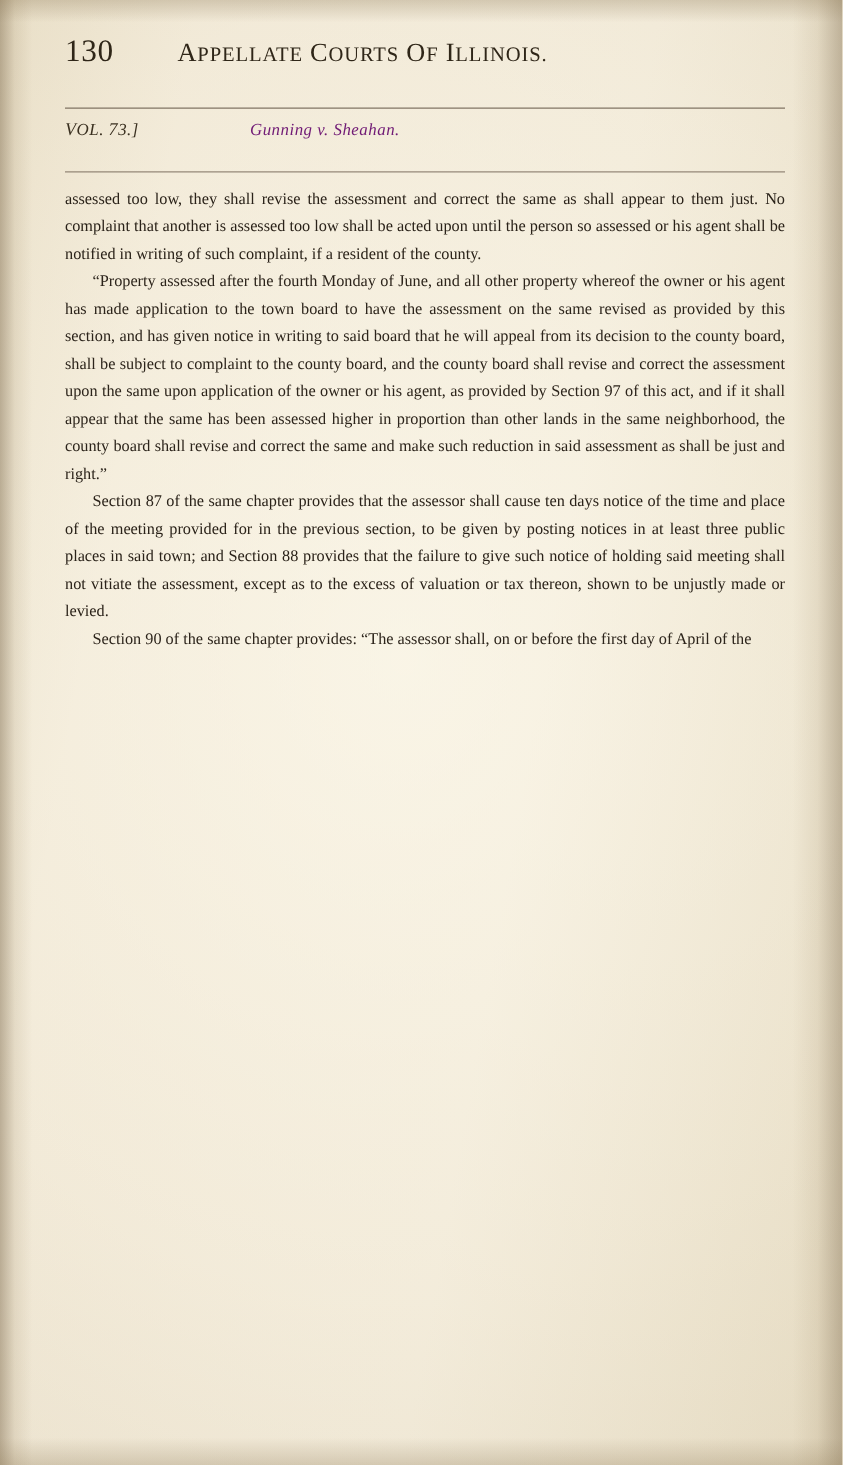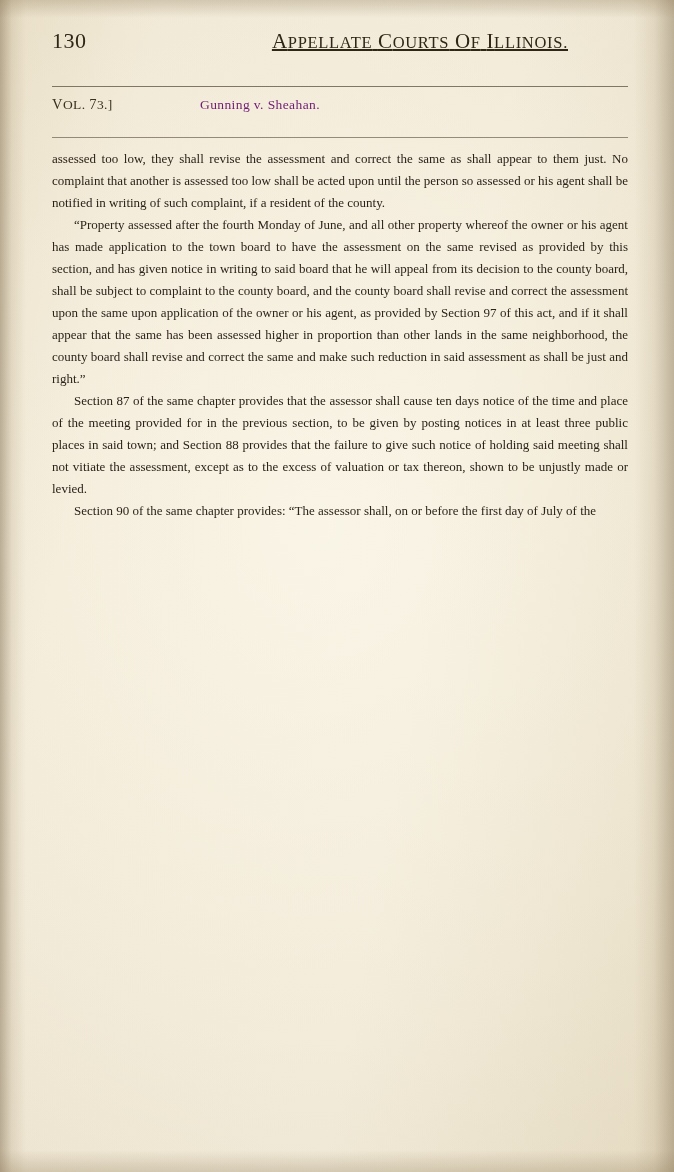--- a/index.html
+++ b/index.html
@@ -58,56 +58,56 @@
     top: 28px;
   }
 
   
   .running-head {
     display: flex;
     align-items: baseline;
     height: 44px;
   }
   .folio {
-    font-size: 22px;
+    font-size: 25px;
     letter-spacing: 0.5px;
     color: #2f2618;
     width: 90px;
   }
   .head-title {
     flex: 1;
-    text-align: right;
+    text-align: left;
     font-size: 20px;
     letter-spacing: 0.7px;
     color: #2f2618;
     padding-right: 60px;
     white-space: nowrap;
-    text-decoration: underline;
   }
   .head-title .sc-cap { font-size: 21px; }
   .head-title .sc { font-size: 16.5px; }
 
   .rule {
     border: 0;
     border-top: 1px solid #6d6050;
     margin: 14px 0 0 0;
     opacity: 0.85;
   }
   .rule.thin {
     margin-top: 11px;
     opacity: 0.7;
   }
 
   .subhead {
     display: flex;
-    align-items: flex-end;
+    align-items: flex-start;
     margin-top: 9px;
     margin-bottom: 24px;
     font-size: 13.5px;
     letter-spacing: 0.4px;
+    font-style: italic;
   }
   .vol {
     width: 120px;
     color: #3a3020;
   }
   .vol .sc-cap { font-size: 14.5px; }
   .case-name {
     flex: 1;
     text-align: left;
     padding-left: 28px;
@@ -152,21 +152,21 @@
     <div class="vol"><span class="sc-cap">V</span><span class="sc">OL.</span> <span class="sc-cap">7</span><span class="sc">3.]</span></div>
     <div class="case-name">Gunning v. Sheahan.</div>
   </div>
 
   <hr class="rule thin">
 
   <div class="body-text">
     <p>assessed too low, they shall revise the assessment and correct the same as shall appear to them just. No complaint that another is assessed too low shall be acted upon until the person so assessed or his agent shall be notified in writing of such complaint, if a resident of the county.</p>
     <p class="indent">“Property assessed after the fourth Monday of June, and all other property whereof the owner or his agent has made application to the town board to have the assessment on the same revised as provided by this section, and has given notice in writing to said board that he will appeal from its decision to the county board, shall be subject to complaint to the county board, and the county board shall revise and correct the assessment upon the same upon application of the owner or his agent, as provided by Section 97 of this act, and if it shall appear that the same has been assessed higher in proportion than other lands in the same neighborhood, the county board shall revise and correct the same and make such reduction in said assessment as shall be just and right.”</p>
     <p class="indent">Section 87 of the same chapter provides that the assessor shall cause ten days notice of the time and place of the meeting provided for in the previous section, to be given by posting notices in at least three public places in said town; and Section 88 provides that the failure to give such notice of holding said meeting shall not vitiate the assessment, except as to the excess of valuation or tax thereon, shown to be unjustly made or levied.</p>
-    <p class="indent">Section 90 of the same chapter provides: “The assessor shall, on or before the first day of July of the</p>
+    <p class="indent">Section 90 of the same chapter provides: “The assessor shall, on or before the first day of April of the</p>
   </div>
 
 </div>
 
 <div class="edge-left"></div>
 <div class="edge-right"></div>
 <div class="edge-top"></div>
 <div class="edge-bottom"></div>
 
 </body></html>

